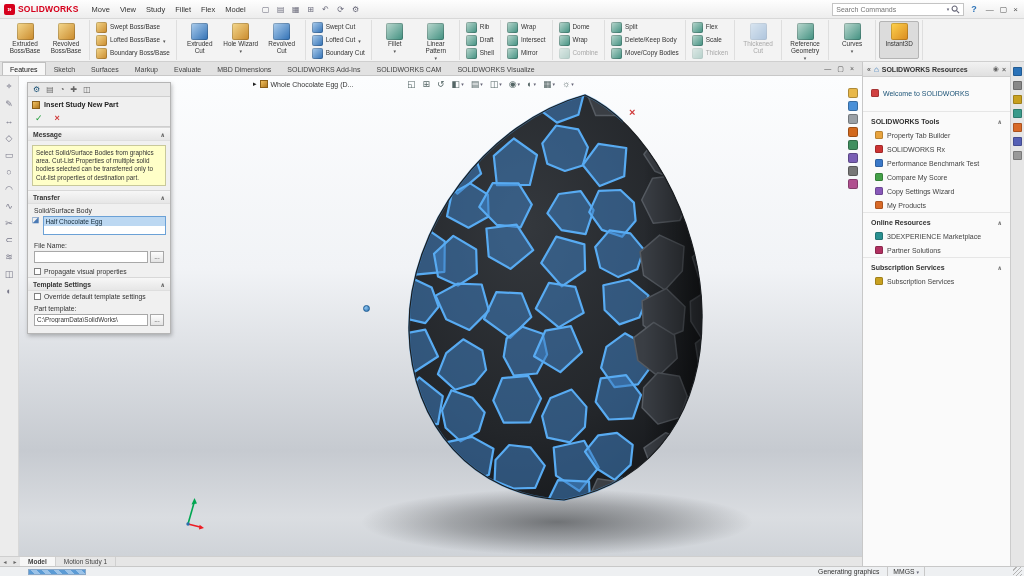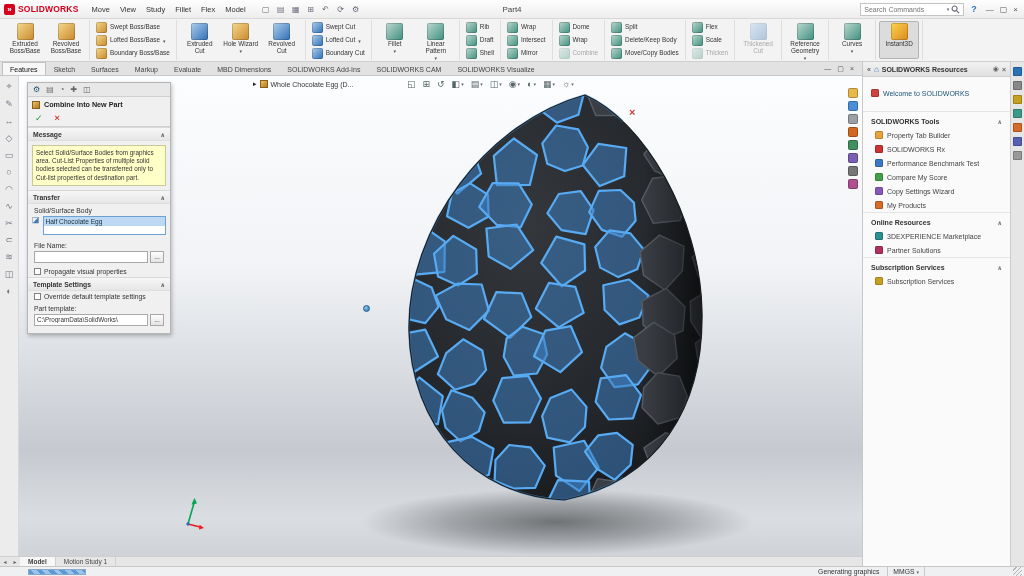--- a/index.html
+++ b/index.html
@@ -9,21 +9,21 @@
 
 .titlebar{position:absolute;top:0;left:0;right:0;height:19px;background:linear-gradient(#fefefe,#ededed);border-bottom:1px solid #d8d8d8;display:flex;align-items:center;padding:0 4px;gap:2px;z-index:20;}
 .logo{display:flex;align-items:center;gap:3px;margin-right:6px;}
 .logo-mark{width:11px;height:11px;background:#d6001c;border-radius:2px;color:#fff;font-size:8px;line-height:11px;text-align:center;font-weight:bold;}
 .logo-text{color:#d6001c;font-weight:bold;font-size:8.5px;letter-spacing:.2px;}
 .menu-item{padding:0 5px;font-size:7.5px;color:#333;cursor:default;}
 .qa-wrap{display:flex;gap:1px;margin-left:6px;}
 .qa-btn{width:14px;text-align:center;font-size:8px;color:#667;cursor:default;}
 .tb-title{position:absolute;left:0;right:0;text-align:center;font-size:8px;color:#444;pointer-events:none;}
 .tb-right{margin-left:auto;display:flex;align-items:center;gap:5px;z-index:2;}
-.searchbox{display:flex;align-items:center;width:104px;height:13px;border:1px solid #c4c4c4;background:#fff;padding:0 3px;gap:2px;}
+.searchbox{display:flex;align-items:center;width:132px;height:13px;border:1px solid #c4c4c4;background:#fff;padding:0 3px;gap:2px;}
 .searchbox input{flex:1;border:none;outline:none;font-size:7px;color:#555;min-width:0;background:transparent;}
 .sb-chev{font-size:5px;color:#667;}
 .help-q{color:#2a72b8;font-weight:bold;font-size:9px;padding:0 2px;}
 .win-ctls{display:flex;gap:6px;padding:0 2px;}
 .win-btn{font-size:8px;color:#555;cursor:default;}
 
 
 .ribbon{position:absolute;top:19px;left:0;right:0;height:43px;background:#f3f3f3;border-bottom:1px solid #cfcfcf;display:flex;align-items:stretch;padding:1px 2px;z-index:15;}
 .rgroup{display:flex;padding:1px 3px;border-right:1px solid #dedede;}
 .rgroup.large{flex-direction:row;gap:1px;}
@@ -140,21 +140,20 @@
       </div>
     <div class="qa-wrap">
         <span class="qa-btn">▢</span>
         <span class="qa-btn">▤</span>
         <span class="qa-btn">▦</span>
         <span class="qa-btn">⊞</span>
         <span class="qa-btn">↶</span>
         <span class="qa-btn">⟳</span>
         <span class="qa-btn">⚙</span>
       </div>
-    <div class="tb-title">Part4</div>
     <div class="tb-right">
       <div class="searchbox">
         <input placeholder="Search Commands" style="">
         <span class="sb-chev">▾</span>
         <svg width="9" height="9" viewBox="0 0 10 10">
             <circle cx="4" cy="4" r="2.8" fill="none" stroke="#667" stroke-width="1.2"></circle>
             <line x1="6.2" y1="6.2" x2="9" y2="9" stroke="#667" stroke-width="1.2"></line>
           </svg>
       </div>
       <span class="help-q">?</span>
@@ -532,21 +531,21 @@
   <div class="pm">
     <div class="pm-tabs">
         <span class="pm-tab active">⚙</span>
         <span class="pm-tab">▤</span>
         <span class="pm-tab">◔</span>
         <span class="pm-tab">✚</span>
         <span class="pm-tab">◫</span>
       </div>
     <div class="pm-title">
       <span class="pm-title-icon"></span>
-      <span>Combine Into New Part</span>
+      <span>Insert Study New Part</span>
     </div>
     <div class="pm-actions">
       <span class="pm-ok">✓</span>
       <span class="pm-cancel">×</span>
     </div>
     <div class="pm-sec">
       <span>Message</span>
       <span class="pm-chev">∧</span>
     </div>
     <div class="pm-msg">Select Solid/Surface Bodies from graphics area. Cut-List Properties of multiple solid bodies selected can be transferred only to Cut-list properties of destination part.</div>

